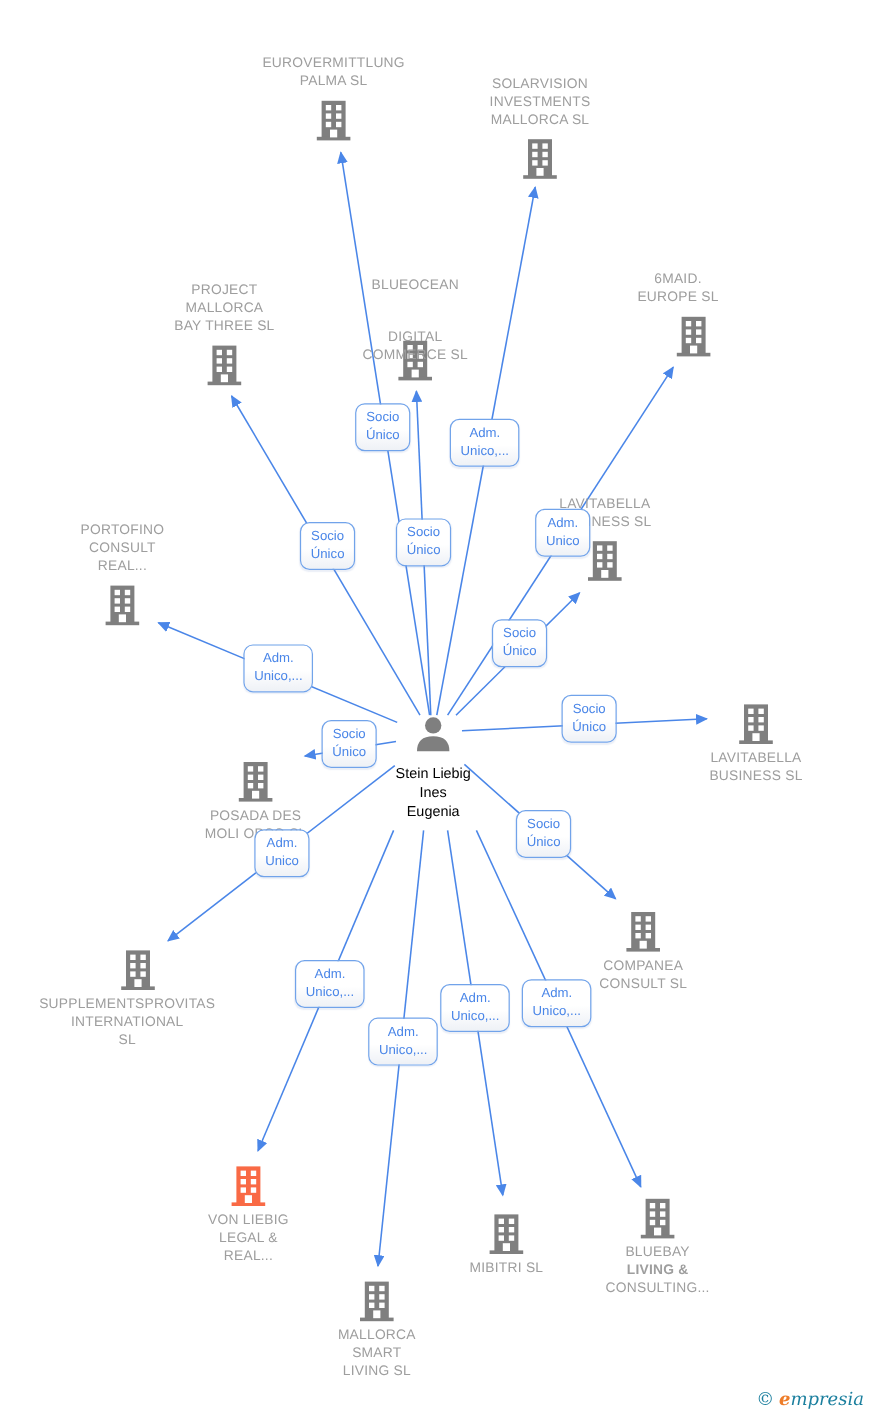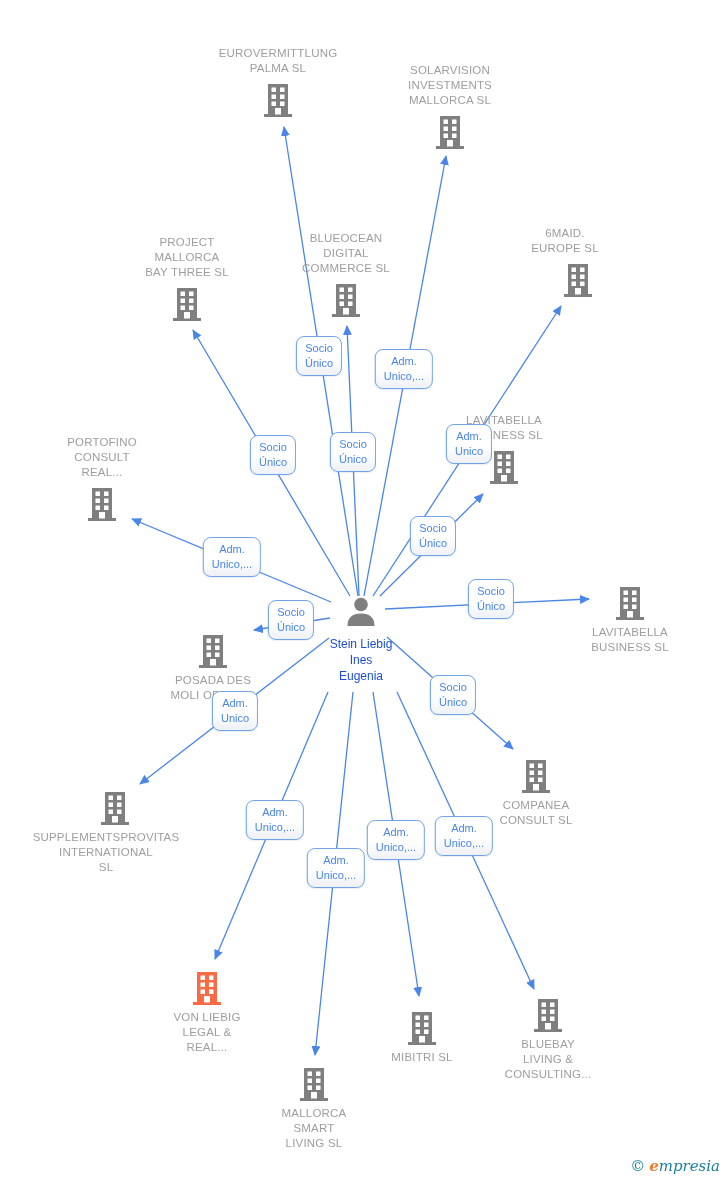--- a/index.html
+++ b/index.html
@@ -18,21 +18,21 @@
     border:1.5px solid #71a3ea;border-radius:8px;
     background:linear-gradient(180deg,#ffffff 55%,#eef1f6 100%);
     color:#4a86e8;font-size:11px;line-height:15px;padding:4px 8px;
     text-align:center;white-space:nowrap;
     box-shadow:0 1px 1px rgba(120,150,200,0.15);
   }
   .edge-chip span{display:block;}
   .person-node{position:absolute;z-index:3;}
   .person-name{
     position:absolute;z-index:3;width:140px;text-align:center;
-    font-size:12px;line-height:16px;color:#1d4ed8;
+    font-size:12px;line-height:16px;color:#000000;
   }
   .person-name span{display:block;}
   .footer-brand{
     position:absolute;right:8px;bottom:5px;z-index:5;
     font-family:"DejaVu Serif", serif;font-style:italic;font-size:15px;
     text-decoration:none;cursor:pointer;
   }
   .footer-brand .cc{color:#1b7f9e;font-style:normal;margin-right:4px;}
   .footer-brand .b1{color:#ee7d2a;font-weight:bold;}
   .footer-brand .b2{color:#1b7f9e;}
@@ -121,21 +121,21 @@
           <rect x="13.5" y="7.5" width="4.5" height="4.5" fill="#fff"></rect>
           <rect x="22" y="7.5" width="4.5" height="4.5" fill="#fff"></rect>
           <rect x="13.5" y="14.5" width="4.5" height="4.5" fill="#fff"></rect>
           <rect x="22" y="14.5" width="4.5" height="4.5" fill="#fff"></rect>
           <rect x="13.5" y="21.5" width="4.5" height="4.5" fill="#fff"></rect>
           <rect x="22" y="21.5" width="4.5" height="4.5" fill="#fff"></rect>
           <rect x="17" y="28" width="6" height="6.5" fill="#fff"></rect>
         </svg></div>
       <div class="company-label" style="left: 251px; top: 231px;">
         <span style="display: block;">BLUEOCEAN</span>
-        <span style="display: block;">DIGITAL</span>
+        <span style="display: block; margin-top: 28px;">DIGITAL</span>
         <span style="display: block;">COMMERCE  SL</span>
       </div>
       <div class="company-icon" style="left: 558px; top: 260px;"><svg width="40" height="40" viewBox="0 0 40 40">
           <rect x="10" y="4" width="20" height="31" fill="#7f7f7f"></rect>
           <rect x="6" y="34" width="28" height="3" fill="#7f7f7f"></rect>
           <rect x="13.5" y="7.5" width="4.5" height="4.5" fill="#fff"></rect>
           <rect x="22" y="7.5" width="4.5" height="4.5" fill="#fff"></rect>
           <rect x="13.5" y="14.5" width="4.5" height="4.5" fill="#fff"></rect>
           <rect x="22" y="14.5" width="4.5" height="4.5" fill="#fff"></rect>
           <rect x="13.5" y="21.5" width="4.5" height="4.5" fill="#fff"></rect>
@@ -290,21 +290,21 @@
           <rect x="13.5" y="7.5" width="4.5" height="4.5" fill="#fff"></rect>
           <rect x="22" y="7.5" width="4.5" height="4.5" fill="#fff"></rect>
           <rect x="13.5" y="14.5" width="4.5" height="4.5" fill="#fff"></rect>
           <rect x="22" y="14.5" width="4.5" height="4.5" fill="#fff"></rect>
           <rect x="13.5" y="21.5" width="4.5" height="4.5" fill="#fff"></rect>
           <rect x="22" y="21.5" width="4.5" height="4.5" fill="#fff"></rect>
           <rect x="17" y="28" width="6" height="6.5" fill="#fff"></rect>
         </svg></div>
       <div class="company-label" style="left: 453px; top: 1037px;">
         <span style="display: block;">BLUEBAY</span>
-        <span style="display: block;">LIVING &amp;</span>
+        <span style="display: block; font-weight: bold;">LIVING &amp;</span>
         <span style="display: block;">CONSULTING...</span>
       </div>
     </div>
 
   <div class="person-node" id="person-node" style="left: 342px; top: 594px;">
     <svg width="38" height="38" viewBox="0 0 38 38">
       <circle cx="19" cy="10.5" r="6.8" fill="#7f7f7f"></circle>
       <path d="M5.5 32 q0 -12.5 13.5 -12.5 q13.5 0 13.5 12.5 z" fill="#7f7f7f"></path>
     </svg>
   </div>

